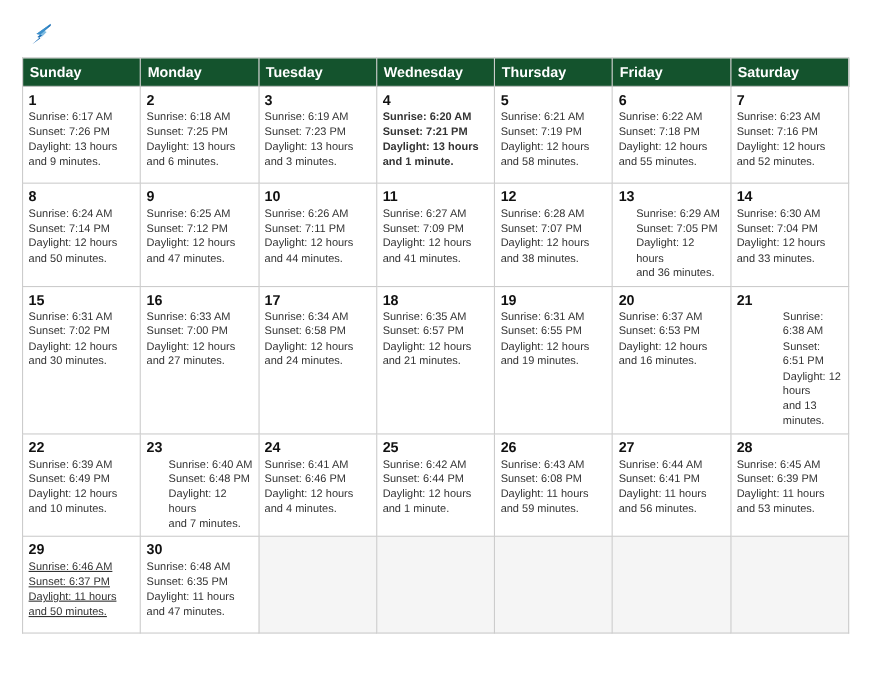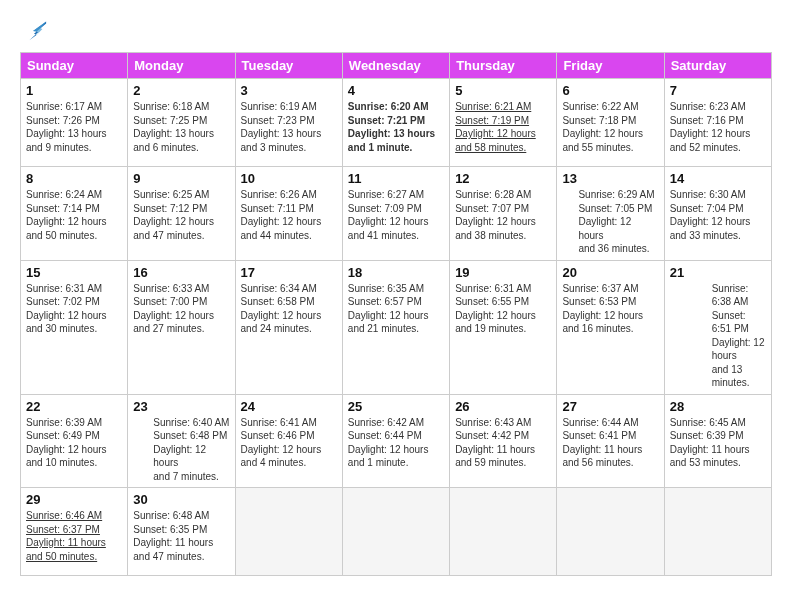--- a/index.html
+++ b/index.html
@@ -52,21 +52,21 @@
     .location {
       font-size: 13px;
       color: #555;
     }
     .calendar {
       width: 100%;
       border-collapse: collapse;
       table-layout: fixed;
     }
     .calendar th {
-      background: #d946ef;
+      background: #14532d;
       color: #fff;
       text-align: left;
       padding: 5px 6px;
       font-size: 13px;
       font-weight: 600;
       border: 1px solid #ccc;
     }
     .calendar td {
       border: 1px solid #ccc;
       vertical-align: top;
@@ -150,21 +150,21 @@
           </td>
           <td>
             <span class="day-num">4</span>
             <div class="day-info" style="white-space: pre-line; font-weight: bold;">Sunrise: 6:20 AM
 Sunset: 7:21 PM
 Daylight: 13 hours
 and 1 minute.</div>
           </td>
           <td>
             <span class="day-num">5</span>
-            <div class="day-info" style="white-space: pre-line; text-decoration: underline;">Sunrise: 6:21 AM
+            <div class="day-info" style="white-space: pre-line;">Sunrise: 6:21 AM
 Sunset: 7:19 PM
 Daylight: 12 hours
 and 58 minutes.</div>
           </td>
           <td>
             <span class="day-num">6</span>
             <div class="day-info" style="white-space: pre-line;">Sunrise: 6:22 AM
 Sunset: 7:18 PM
 Daylight: 12 hours
 and 55 minutes.</div>
@@ -304,21 +304,21 @@
           <td>
             <span class="day-num">25</span>
             <div class="day-info" style="white-space: pre-line;">Sunrise: 6:42 AM
 Sunset: 6:44 PM
 Daylight: 12 hours
 and 1 minute.</div>
           </td>
           <td>
             <span class="day-num">26</span>
             <div class="day-info" style="white-space: pre-line;">Sunrise: 6:43 AM
-Sunset: 4:42 PM
+Sunset: 6:08 PM
 Daylight: 11 hours
 and 59 minutes.</div>
           </td>
           <td>
             <span class="day-num">27</span>
             <div class="day-info" style="white-space: pre-line;">Sunrise: 6:44 AM
 Sunset: 6:41 PM
 Daylight: 11 hours
 and 56 minutes.</div>
           </td>

